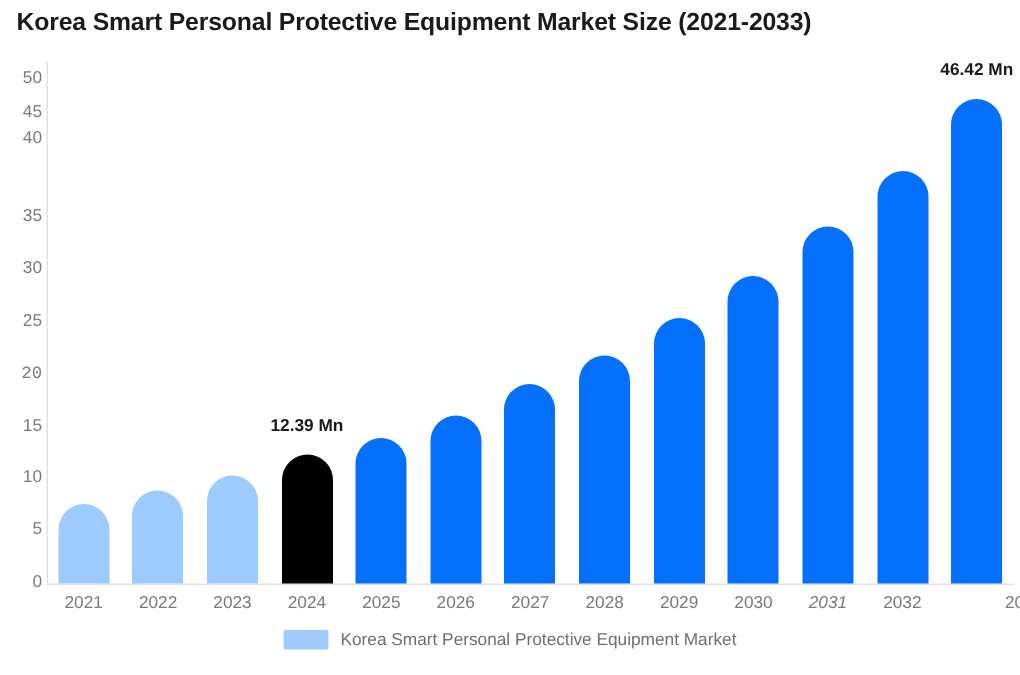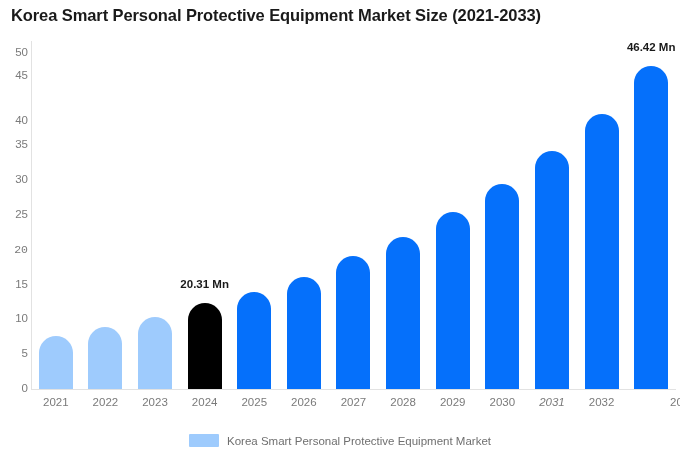--- a/index.html
+++ b/index.html
@@ -111,21 +111,21 @@
     width: 50px;
     text-align: center;
     font-size: 11.5px;
     color: #7a7a7a;
     line-height: 1.2;
   }
   
   .legend {
     position: absolute;
     left: 0;
-    top: 434px;
+    top: 420px;
     width: 680px;
     display: flex;
     justify-content: center;
     align-items: center;
   }
   .legend-item {
     display: flex;
     align-items: center;
     gap: 8px;
   }
@@ -149,40 +149,40 @@
 
   <div class="y-axis">
       <div class="y-tick" style="top: 389px; color: rgb(122, 122, 122);">0</div>
       <div class="y-tick" style="top: 354.2px; color: rgb(122, 122, 122);">5</div>
       <div class="y-tick" style="top: 319.4px; color: rgb(122, 122, 122);">10</div>
       <div class="y-tick" style="top: 284.6px; color: rgb(122, 122, 122);">15</div>
       <div class="y-tick" style="top: 249.8px; color: rgb(122, 122, 122); font-family: Liberation Mono, monospace;">20</div>
       <div class="y-tick" style="top: 215px; color: rgb(122, 122, 122);">25</div>
       <div class="y-tick" style="top: 180.2px; color: rgb(122, 122, 122);">30</div>
       <div class="y-tick" style="top: 145.4px; color: rgb(122, 122, 122);">35</div>
-      <div class="y-tick" style="top: 121px; color: rgb(122, 122, 122);">40</div>
+      <div class="y-tick" style="top: 93px; color: rgb(122, 122, 122);">40</div>
       <div class="y-tick" style="top: 75.8px; color: rgb(122, 122, 122);">45</div>
       <div class="y-tick" style="top: 41px; color: rgb(122, 122, 122); margin-top: 12px;">50</div>
     </div>
   <div class="y-axis-line" style="background: rgb(226, 226, 226);"></div>
   <div class="x-axis-line" style="background: rgb(226, 226, 226);"></div>
 
   <div class="bars-layer">
       <div class="bar-slot" style="left: 0px; width: 49.6154px;">
         <div class="bar" style="height: 52.896px; background: rgb(158, 203, 253); left: 7.80769px;"></div>
       </div>
       <div class="bar-slot" style="left: 49.6154px; width: 49.6154px;">
         <div class="bar" style="height: 61.944px; background: rgb(158, 203, 253); left: 7.80769px;"></div>
       </div>
       <div class="bar-slot" style="left: 99.2308px; width: 49.6154px;">
         <div class="bar" style="height: 71.688px; background: rgb(158, 203, 253); left: 7.80769px;"></div>
       </div>
       <div class="bar-slot" style="left: 148.846px; width: 49.6154px;">
         <div class="bar" style="height: 86.2344px; background: rgb(0, 0, 0); left: 7.80769px;"></div>
-        <div class="bar-value-label" style="bottom: 98.2344px; color: rgb(26, 26, 26);">20.31 Mn</div>
+        <div class="bar-value-label" style="bottom: 98.2344px; color: rgb(26, 26, 26);">12.39 Mn</div>
       </div>
       <div class="bar-slot" style="left: 198.462px; width: 49.6154px;">
         <div class="bar" style="height: 96.744px; background: rgb(5, 112, 251); left: 7.80769px;"></div>
       </div>
       <div class="bar-slot" style="left: 248.077px; width: 49.6154px;">
         <div class="bar" style="height: 112.056px; background: rgb(5, 112, 251); left: 7.80769px;"></div>
       </div>
       <div class="bar-slot" style="left: 297.692px; width: 49.6154px;">
         <div class="bar" style="height: 132.936px; background: rgb(5, 112, 251); left: 7.80769px;"></div>
       </div>

